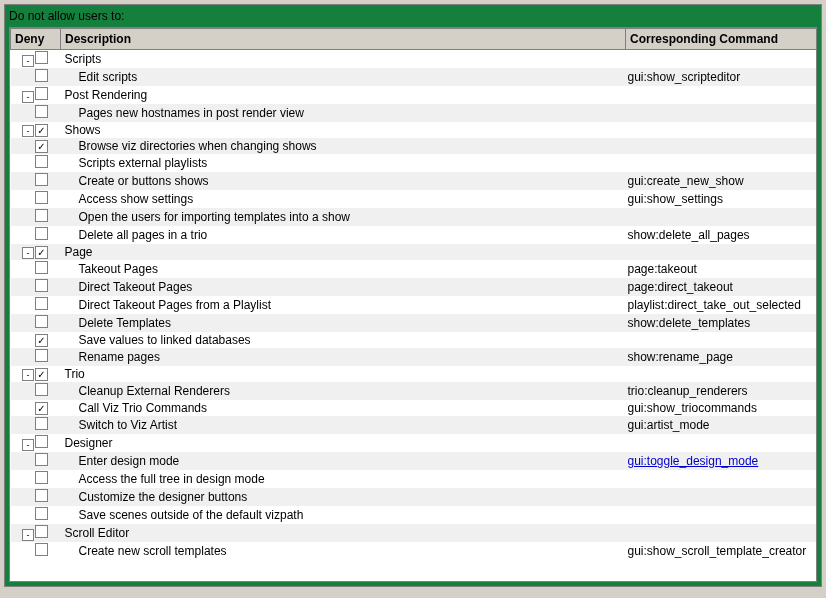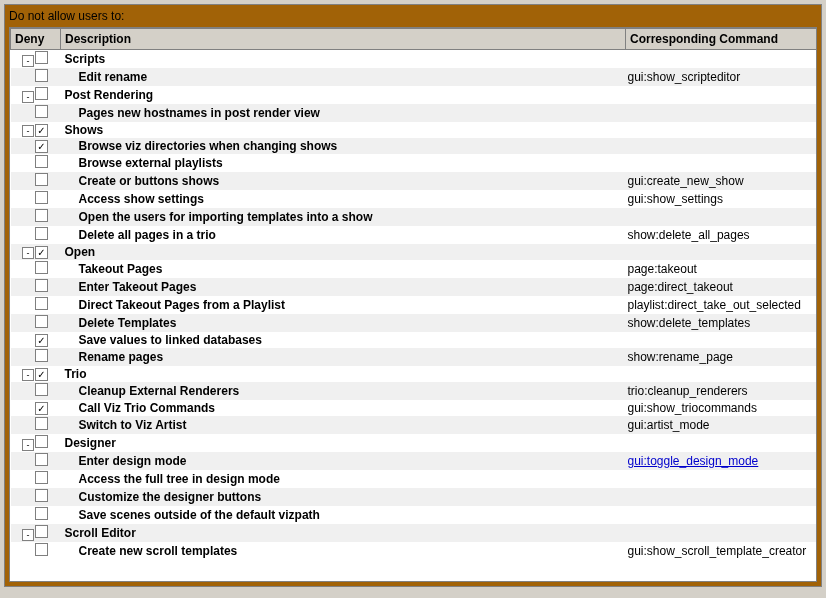--- a/index.html
+++ b/index.html
@@ -3,21 +3,21 @@
   <meta charset="utf-8">
   <style>
     * { box-sizing: border-box; margin: 0; padding: 0; }
     body {
       font-family: Arial, sans-serif;
       font-size: 12px;
       background: #d4d0c8;
       padding: 4px;
     }
     .outer-container {
-      background: #a16207;
+      background: #15803d;
       border: 1px solid #808080;
       padding: 4px;
     }
     .header-label {
       font-size: 12px;
       color: #000;
       margin-bottom: 4px;
     }
     .table-container {
       border: 1px solid #808080;
@@ -93,21 +93,21 @@
       background: #fff;
       display: inline-flex;
       align-items: center;
       justify-content: center;
       font-size: 9px;
       flex-shrink: 0;
       margin-right: 1px;
       cursor: pointer;
     }
     .spacer { width: 13px; display: inline-block; }
-    .category-label { font-weight: bold; }
+    .category-label { font-weight: normal; }
   </style>
 </head>
 <body>
 
 <div class="outer-container">
   <div class="header-label">Do not allow users to:</div>
   <div class="table-container">
     <table>
       <colgroup>
         <col style="width:50px">
@@ -128,21 +128,21 @@
               <div class="row-desc indent-0">
                 <span class="category-label">Scripts</span>
               </div>
             </td>
             <td class="cmd-cell"></td>
           </tr>
           <tr style="background: rgb(240, 240, 240);">
             <td style="text-align: center; width: 50px;"><span class="spacer"></span><span class="cb"></span></td>
             <td>
               <div class="row-desc indent-1">
-                <span class="category-label">Edit rename</span>
+                <span class="category-label">Edit scripts</span>
               </div>
             </td>
             <td class="cmd-cell">gui:show_scripteditor</td>
           </tr>
           <tr>
             <td style="text-align: center; width: 50px;"><span class="toggle">-</span><span class="cb"></span></td>
             <td>
               <div class="row-desc indent-0">
                 <span class="category-label">Post Rendering</span>
               </div>
@@ -173,21 +173,21 @@
               <div class="row-desc indent-1">
                 <span class="category-label">Browse viz directories when changing shows</span>
               </div>
             </td>
             <td class="cmd-cell"></td>
           </tr>
           <tr>
             <td style="text-align: center; width: 50px;"><span class="spacer"></span><span class="cb"></span></td>
             <td>
               <div class="row-desc indent-1">
-                <span class="category-label">Browse external playlists</span>
+                <span class="category-label">Scripts external playlists</span>
               </div>
             </td>
             <td class="cmd-cell"></td>
           </tr>
           <tr style="background: rgb(240, 240, 240);">
             <td style="text-align: center; width: 50px;"><span class="spacer"></span><span class="cb"></span></td>
             <td>
               <div class="row-desc indent-1">
                 <span class="category-label">Create or buttons shows</span>
               </div>
@@ -218,39 +218,39 @@
               <div class="row-desc indent-1">
                 <span class="category-label">Delete all pages in a trio</span>
               </div>
             </td>
             <td class="cmd-cell">show:delete_all_pages</td>
           </tr>
           <tr style="background: rgb(240, 240, 240);">
             <td style="text-align: center; width: 50px;"><span class="toggle">-</span><span class="cb checked"></span></td>
             <td>
               <div class="row-desc indent-0">
-                <span class="category-label">Open</span>
+                <span class="category-label">Page</span>
               </div>
             </td>
             <td class="cmd-cell"></td>
           </tr>
           <tr>
             <td style="text-align: center; width: 50px;"><span class="spacer"></span><span class="cb"></span></td>
             <td>
               <div class="row-desc indent-1">
                 <span class="category-label">Takeout Pages</span>
               </div>
             </td>
             <td class="cmd-cell">page:takeout</td>
           </tr>
           <tr style="background: rgb(240, 240, 240);">
             <td style="text-align: center; width: 50px;"><span class="spacer"></span><span class="cb"></span></td>
             <td>
               <div class="row-desc indent-1">
-                <span class="category-label">Enter Takeout Pages</span>
+                <span class="category-label">Direct Takeout Pages</span>
               </div>
             </td>
             <td class="cmd-cell">page:direct_takeout</td>
           </tr>
           <tr>
             <td style="text-align: center; width: 50px;"><span class="spacer"></span><span class="cb"></span></td>
             <td>
               <div class="row-desc indent-1">
                 <span class="category-label">Direct Takeout Pages from a Playlist</span>
               </div>

